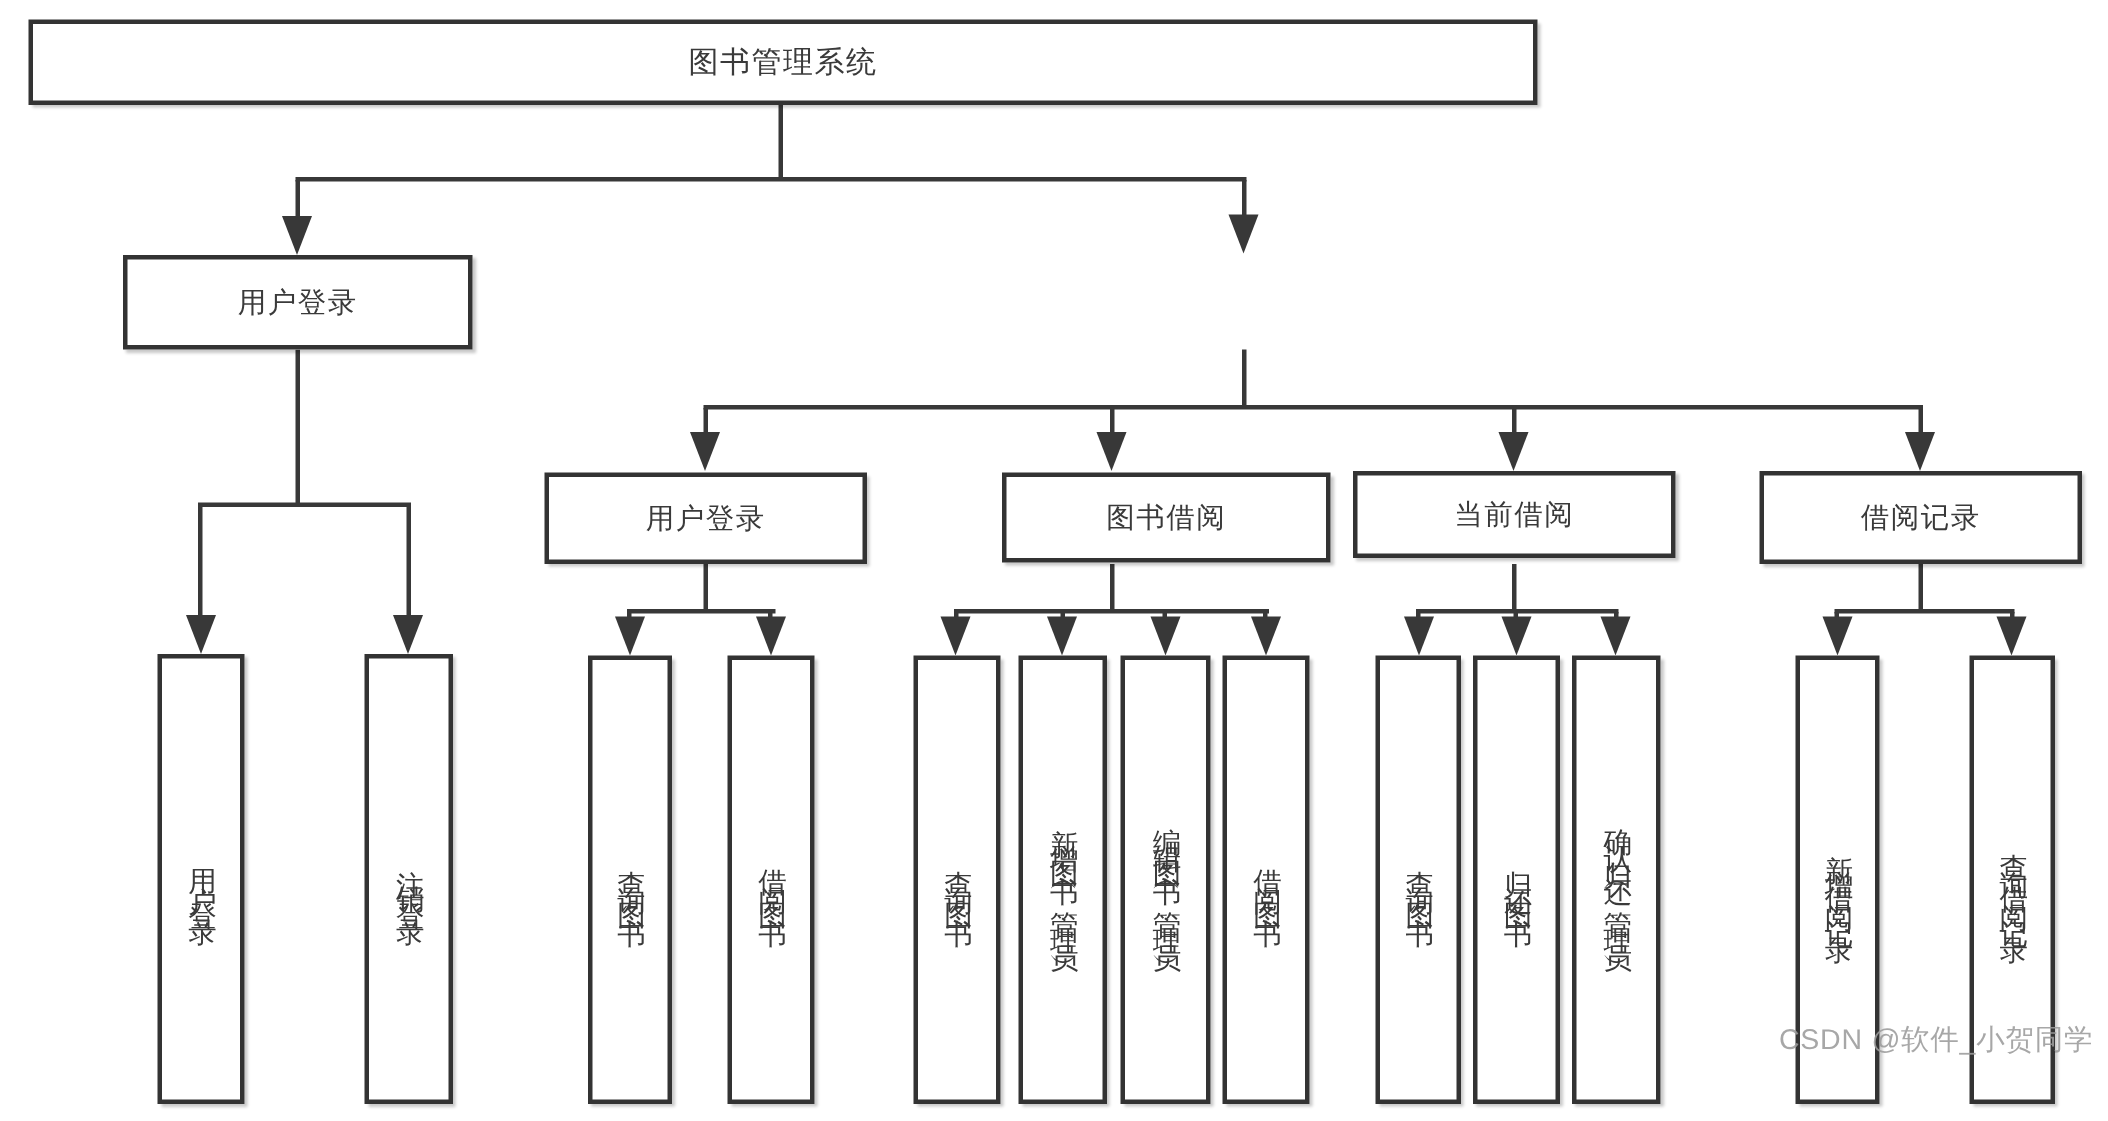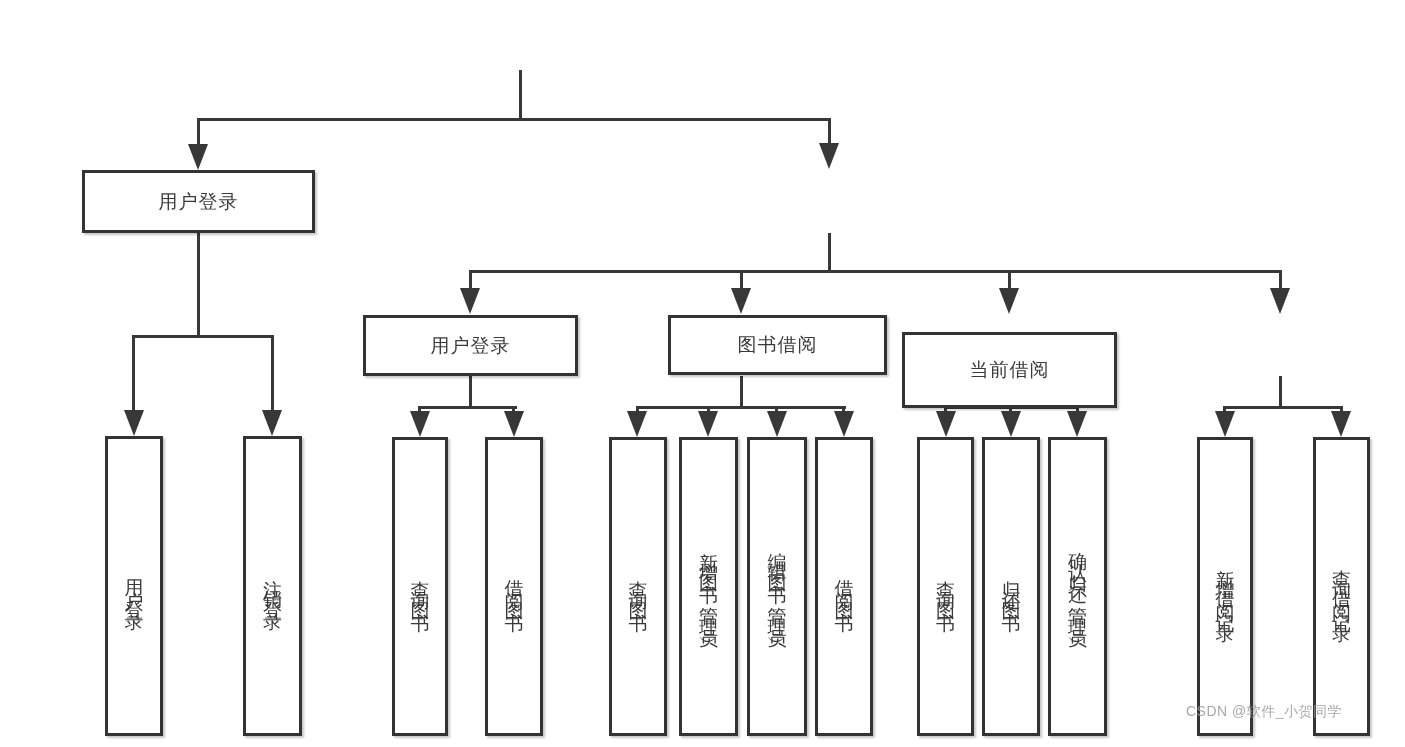--- a/index.html
+++ b/index.html
@@ -30,43 +30,49 @@
     letter-spacing:11px;line-height:1.05;
   }
   .cline{position:absolute;background:#383838;z-index:1;}
   .ahead{
     position:absolute;width:0;height:0;z-index:1;
     border-left:10px solid transparent;
     border-right:10px solid transparent;
     border-top:26px solid #383838;
   }
   .watermark{
-    position:absolute;left:1186px;top:703px;
-    font-size:14px;color:#9c9c9c;opacity:0.88;
+    position:absolute;left:1186px;top:680px;
+    font-size:19px;color:#9c9c9c;opacity:0.88;
     letter-spacing:0.5px;white-space:nowrap;z-index:5;
   }
 </style>
 </head>
 <body>
 
 <div id="canvas">
 
+  <div class="box" style="left:19px;top:13px;width:1006px;height:57px">
+    <span class="hlbl root-lbl">图书管理系统</span>
+  </div>
 
   <div class="box" style="left:82px;top:170px;width:233px;height:63px">
     <span class="hlbl">用户登录</span>
   </div>
 
   <div class="box" style="left:363px;top:315px;width:215px;height:61px">
     <span class="hlbl">用户登录</span>
   </div>
   <div class="box" style="left:668px;top:315px;width:219px;height:60px">
     <span class="hlbl">图书借阅</span>
   </div>
-  <div class="box" style="left:902px;top:332px;width:215px;height:76px">
+  <div class="box" style="left:902px;top:314px;width:215px;height:58px">
     <span class="hlbl">当前借阅</span>
+  </div>
+  <div class="box" style="left:1173px;top:314px;width:215px;height:62px">
+    <span class="hlbl">借阅记录</span>
   </div>
 
   <div class="box" style="left:105px;top:436px;width:58px;height:300px">
     <span class="vlbl">用户登录</span>
   </div>
   <div class="box" style="left:243px;top:436px;width:59px;height:300px">
     <span class="vlbl">注销登录</span>
   </div>
 
   <div class="box" style="left:392px;top:437px;width:56px;height:299px">

